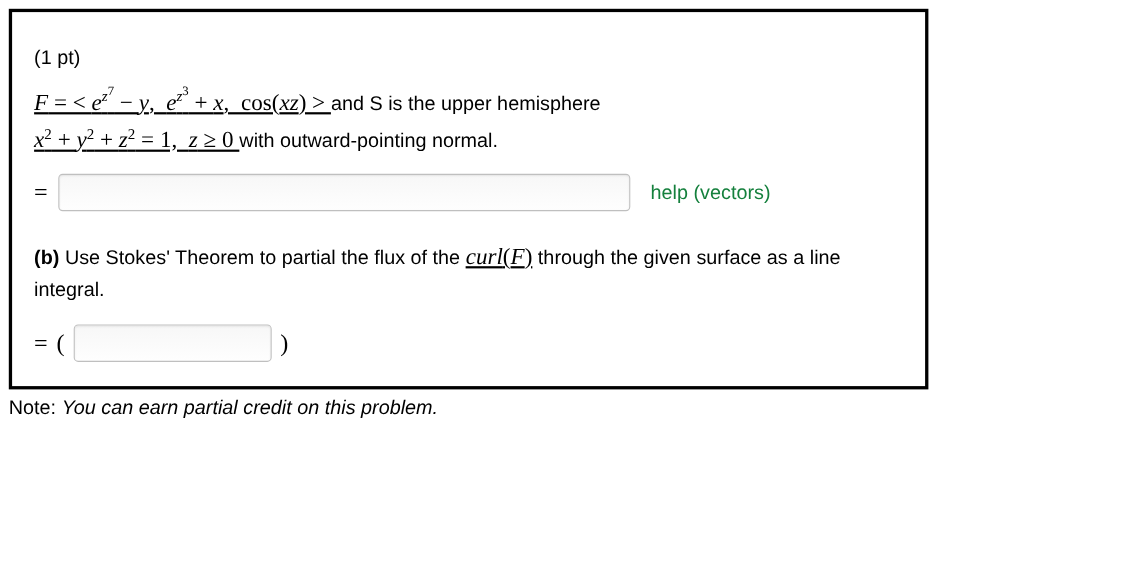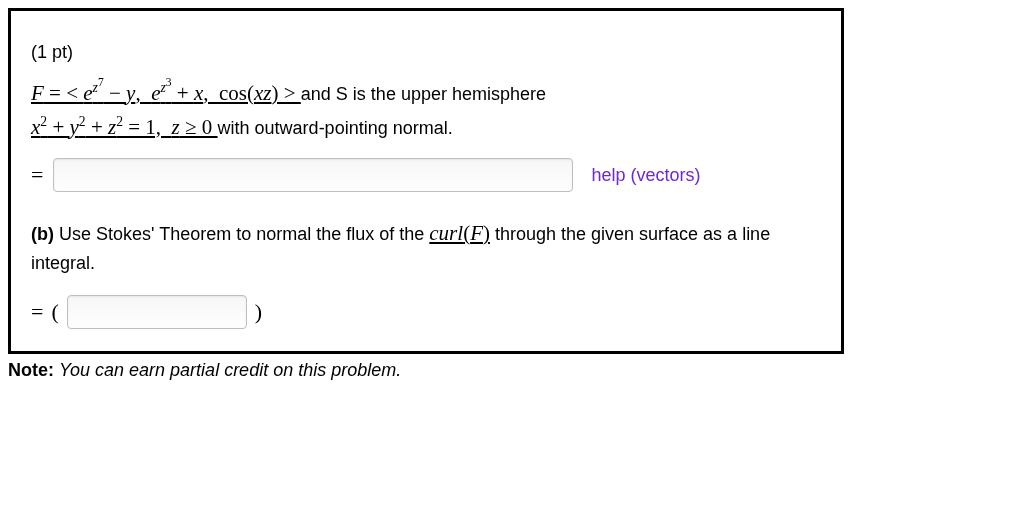--- a/index.html
+++ b/index.html
@@ -54,33 +54,33 @@
     border: 1px solid #bfbfbf;
     border-radius: 4px;
     background: linear-gradient(#f7f7f7,#fefefe);
     box-shadow: inset 0 1px 2px rgba(0,0,0,0.08);
     padding: 4px 8px;
     font-size: 16px;
   }
   .input-wide { width: 520px; }
   .input-narrow { width: 180px; }
   .help-link {
-    color: #6d28d9;
+    color: #15803d;
     cursor: pointer;
     margin-left: 8px;
   }
   .part-b-text {
     margin-bottom: 18px;
     line-height: 1.5;
   }
   .note {
     margin-top: 6px;
     font-size: 18px;
   }
-  .note-label { font-weight: bold; }
+  .note-label { font-weight: normal; }
   .note-text { font-style: italic; text-align: center; }
   .eq { font-family:"Times New Roman",Times,serif; font-size:22px; }
 </style>
 </head>
 <body>
 
 <div class="problem-box">
 
   <div class="points">(1 pt)</div>
 
@@ -97,21 +97,21 @@
 
 
   <div class="answer-row-a">
     <span class="eq">=</span>
     <input type="text" class="input-wide" style="">
     <span class="help-link">help (vectors)</span>
   </div>
 
   <div class="part-b-text">
     <span class="part-label">(b)</span>
-    <span> Use Stokes' Theorem to normal the flux of the </span>
+    <span> Use Stokes' Theorem to partial the flux of the </span>
     <span class="math"><span class="mathit">curl</span>(<span class="mathit">F</span>)</span>
     <span> through the given surface as a line integral.</span>
   </div>
 
   <div class="answer-row-b">
     <span class="eq">=</span>
     <span class="eq">(</span>
     <input type="text" class="input-narrow" style="">
     <span class="eq">)</span>
   </div>

